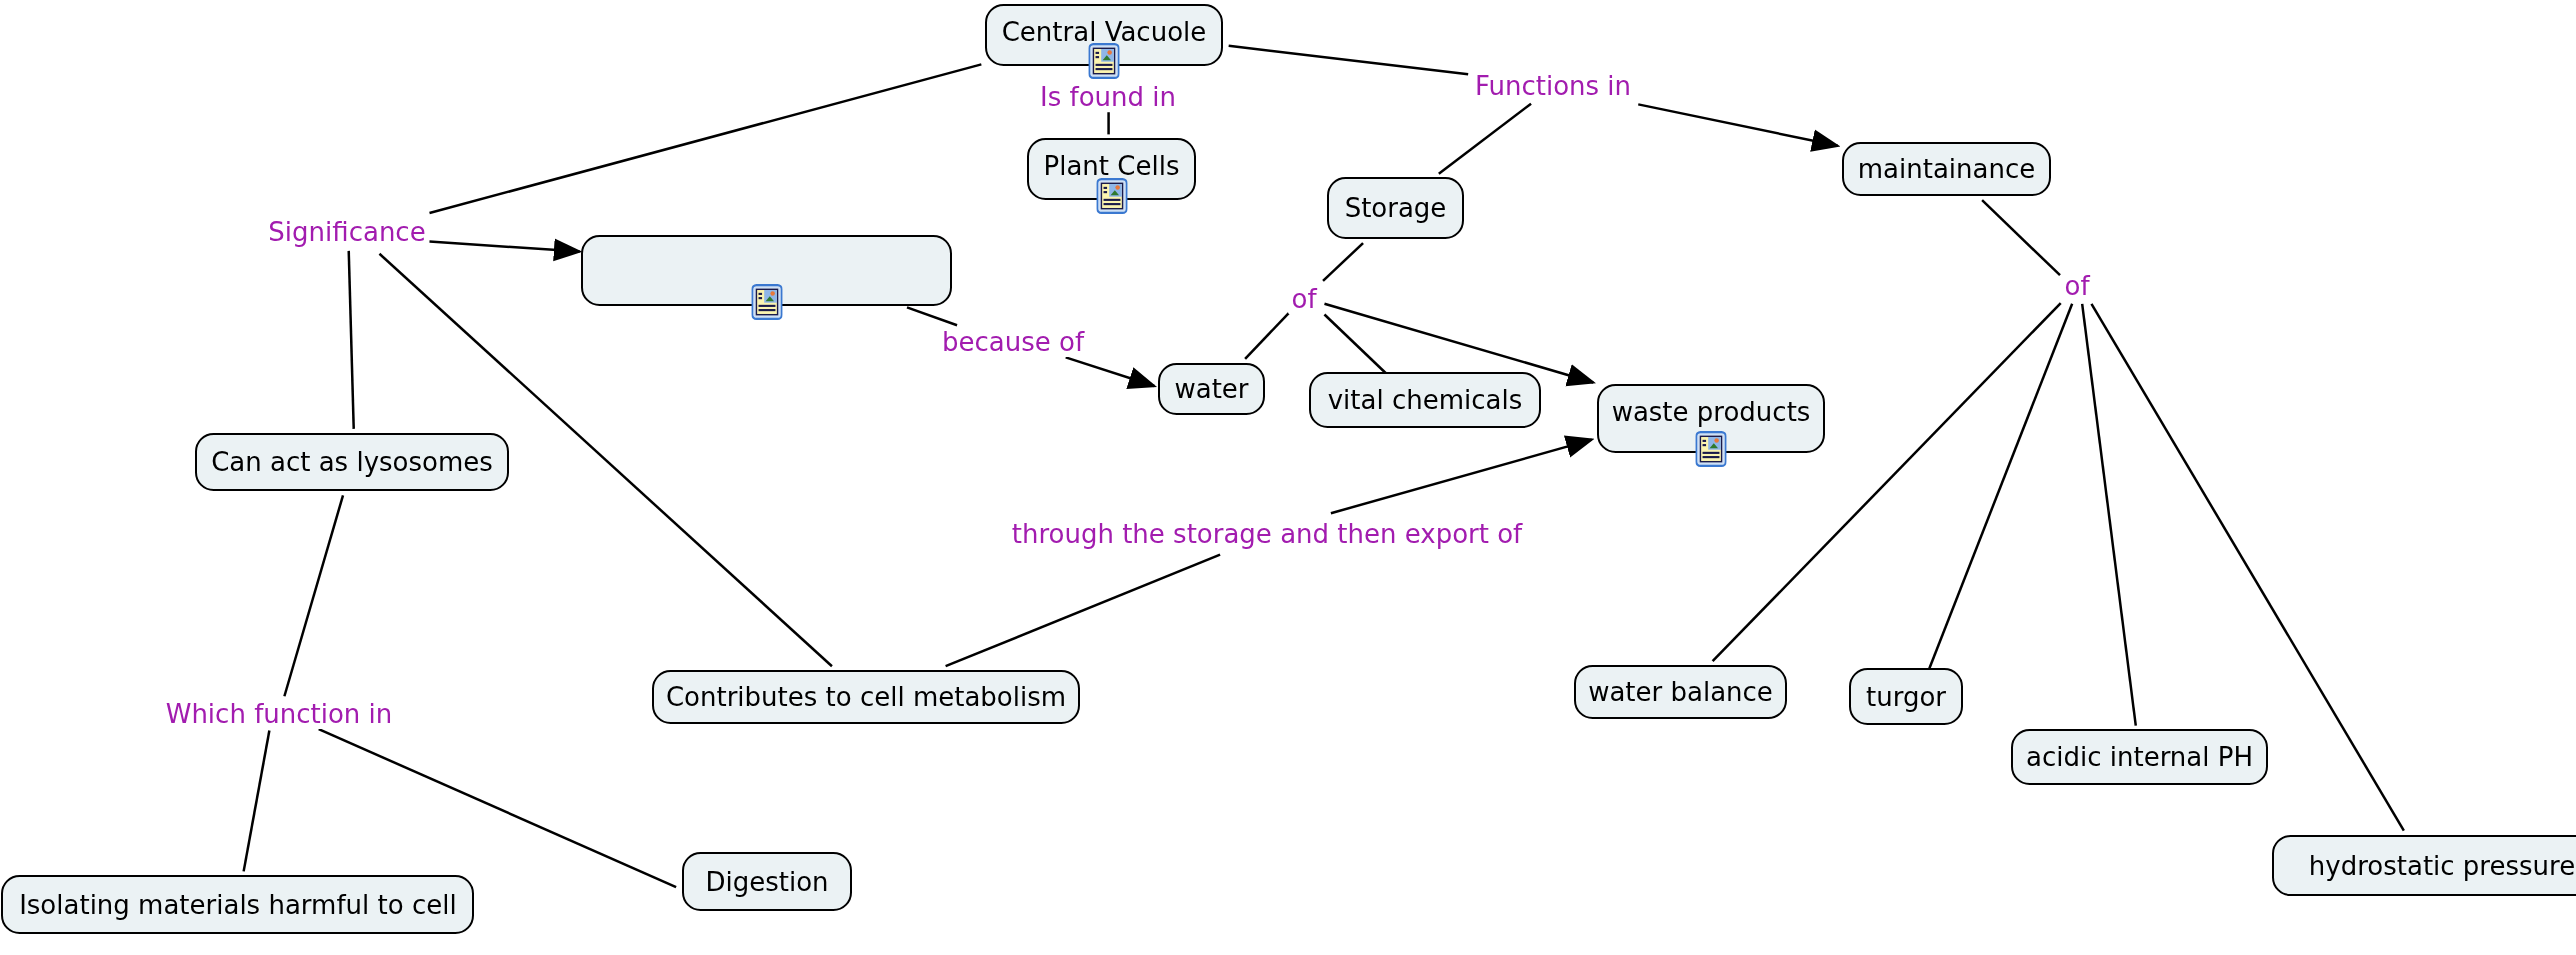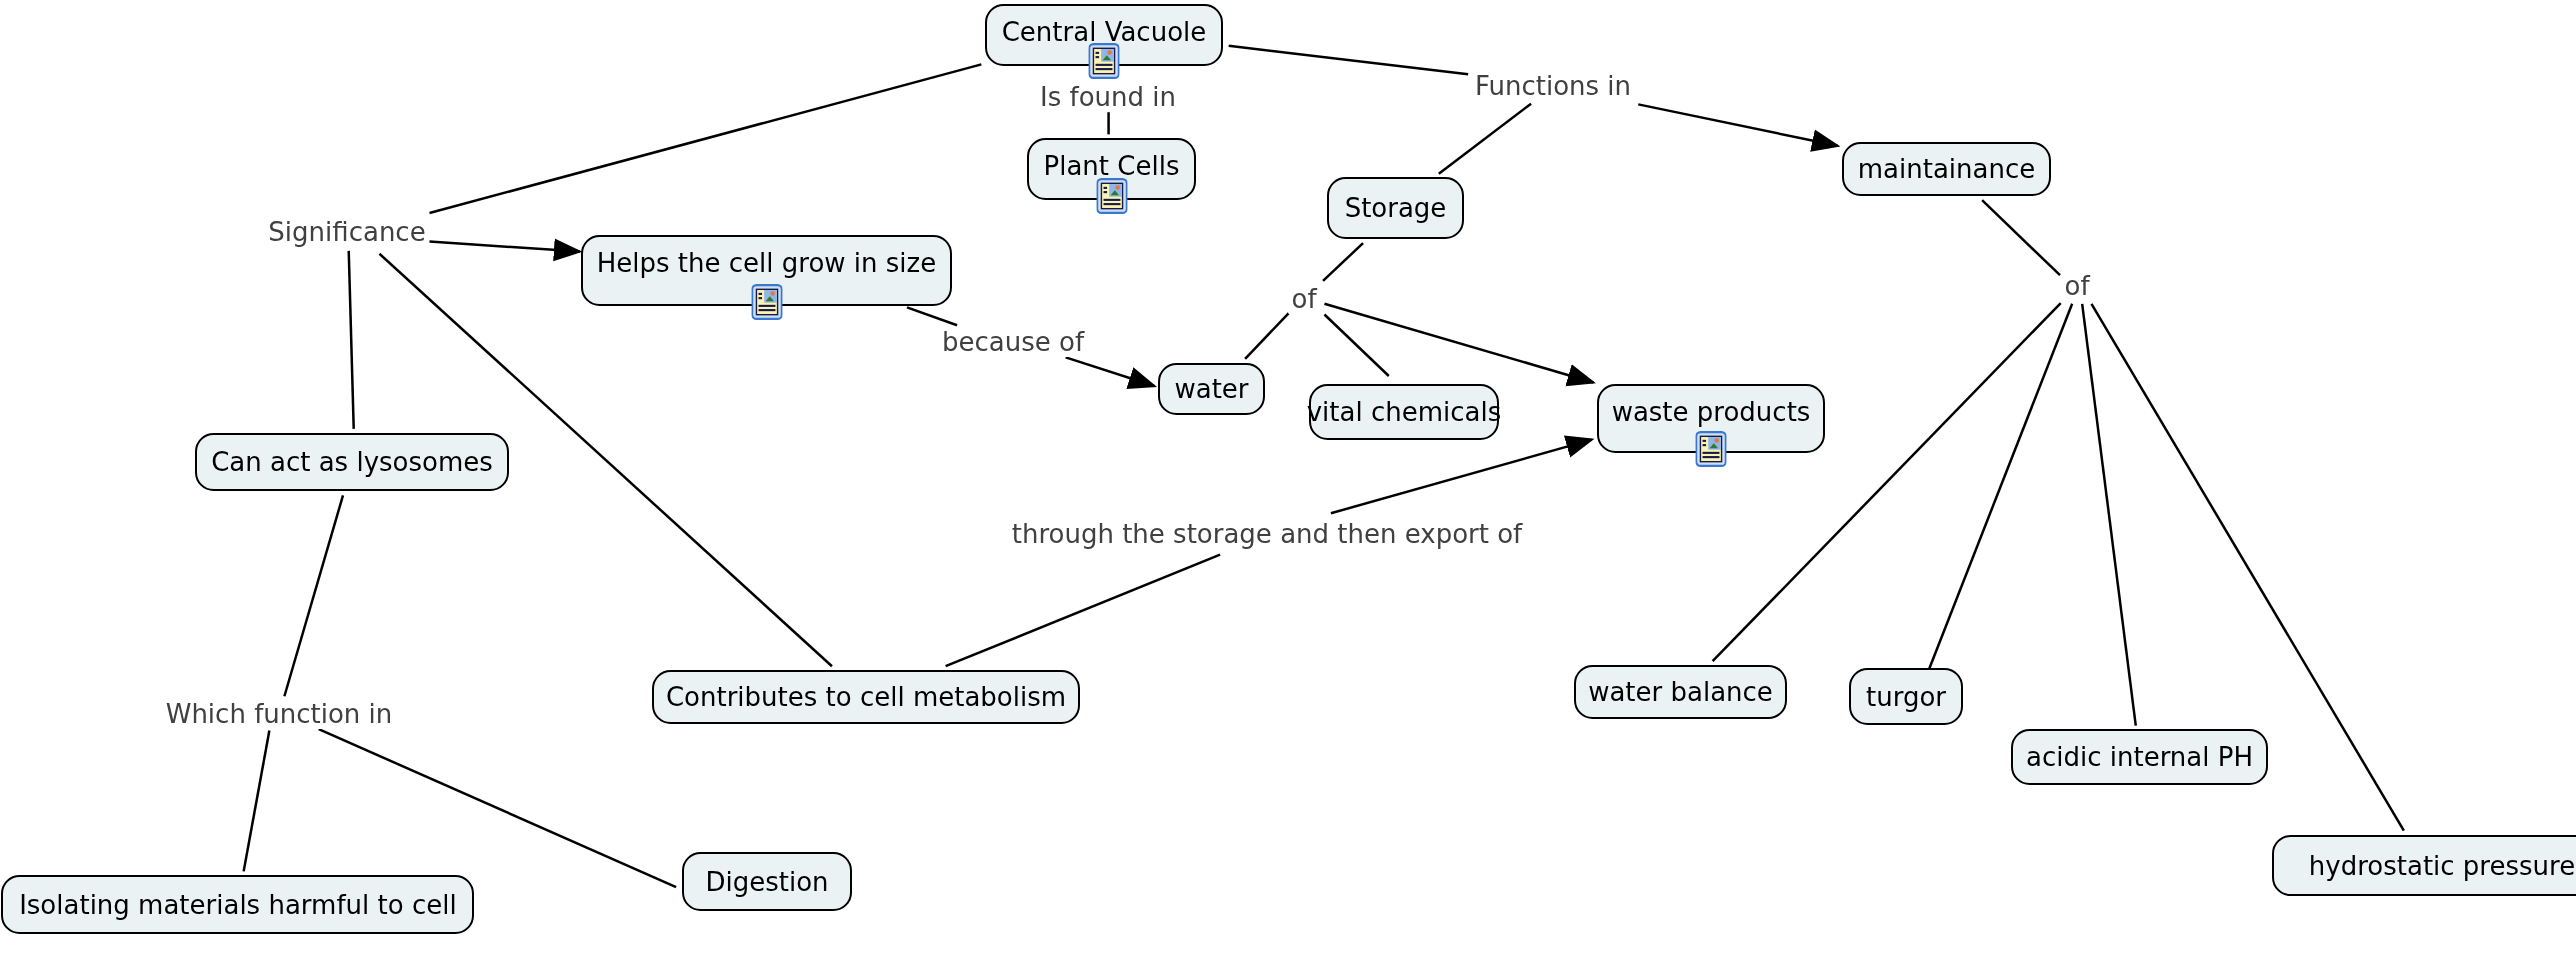--- a/index.html
+++ b/index.html
@@ -5,21 +5,21 @@
   html, body { margin:0; padding:0; background:#ffffff; }
   body { width:2576px; height:955px; position:relative; overflow:hidden;
          font-family:"DejaVu Sans", sans-serif; }
   #canvas { position:absolute; left:0; top:0; width:2576px; height:955px; }
   .node { position:absolute; box-sizing:border-box; background:#ebf2f4;
           border:2.9px solid #000; border-radius:18.6px;
           display:flex; align-items:flex-start; justify-content:center;
           font-size:26px; color:#000; padding-top:11.4px; white-space:nowrap; }
   .node.center { align-items:center; padding-top:0; }
   .label { position:absolute; transform:translate(-50%,-50%); font-size:26px;
-           color:#404040; background:#fff; white-space:nowrap; padding:0 2.9px; }
+           color:#a21caf; background:#fff; white-space:nowrap; padding:0 2.9px; }
   .res-icon { position:absolute; left:50%; bottom:-15.7px; transform:translateX(-50%);
               width:31px; height:36px; }
 </style>
 </head>
 <body>
 
 <svg id="canvas" xmlns="http://www.w3.org/2000/svg" width="2576" height="955" viewBox="0 0 3602 1336">
   <defs>
     <marker id="arrow" viewBox="0 0 10 10" refX="9" refY="5" markerWidth="9" markerHeight="9" orient="auto" markerUnits="userSpaceOnUse">
       <path d="M0,0 L10,5 L0,10 z" fill="#000"></path>
@@ -123,40 +123,39 @@
 
 <div class="node center" style="left:1327px;top:177px;width:137px;height:62px">
   <span>Storage</span>
 </div>
 
 <div class="node center" style="left:1842px;top:142px;width:209px;height:54px">
   <span>maintainance</span>
 </div>
 
 <div class="node" style="left:581px;top:235px;width:371px;height:71px">
-  <span>Helps the cell grow in size</span>
   <svg class="res-icon" viewBox="0 0 22 25">
     <rect x="0.5" y="0.5" width="21" height="24" rx="3" fill="#cfe0f5" stroke="#3a78d0" stroke-width="1.5"></rect>
     <rect x="3" y="3" width="16" height="19" fill="#1a1a4a"></rect>
     <rect x="4" y="4" width="14" height="17" fill="#fbf4b0"></rect>
     <rect x="9" y="4" width="9" height="9" fill="#8fb6e8"></rect>
     <circle cx="15" cy="6.5" r="1.6" fill="#e8783a"></circle>
     <path d="M10 12 L13 8.5 L16 12 z" fill="#2f7a2f"></path>
     <rect x="5" y="6" width="2.5" height="1.5" fill="#1a1a4a"></rect>
     <rect x="5" y="9" width="2.5" height="1.5" fill="#1a1a4a"></rect>
     <rect x="5" y="14.5" width="12" height="1.5" fill="#1a1a4a"></rect>
     <rect x="5" y="17.5" width="12" height="1.5" fill="#1a1a4a"></rect>
   </svg>
 </div>
 
 <div class="node center" style="left:1158px;top:363px;width:107px;height:52px">
   <span>water</span>
 </div>
 
-<div class="node center" style="left:1309px;top:384px;width:190px;height:56px">
+<div class="node center" style="left:1309px;top:372px;width:232px;height:56px">
   <span>vital chemicals</span>
 </div>
 
 <div class="node" style="left:1597px;top:384px;width:228px;height:69px">
   <span>waste products</span>
   <svg class="res-icon" viewBox="0 0 22 25">
     <rect x="0.5" y="0.5" width="21" height="24" rx="3" fill="#cfe0f5" stroke="#3a78d0" stroke-width="1.5"></rect>
     <rect x="3" y="3" width="16" height="19" fill="#1a1a4a"></rect>
     <rect x="4" y="4" width="14" height="17" fill="#fbf4b0"></rect>
     <rect x="9" y="4" width="9" height="9" fill="#8fb6e8"></rect>

